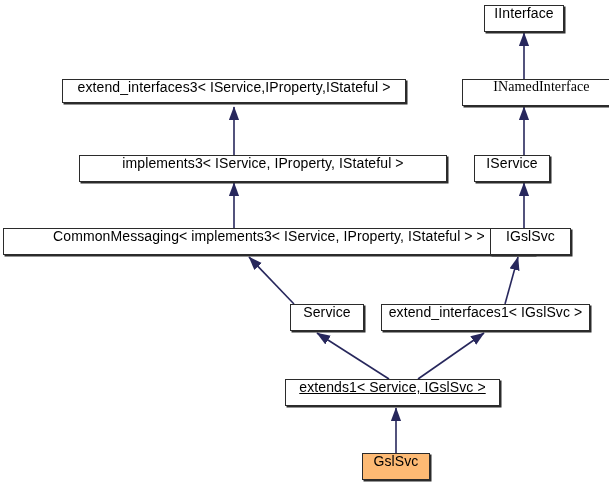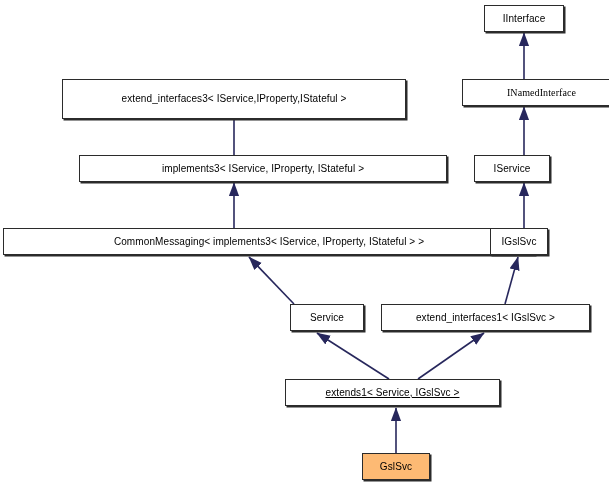--- a/index.html
+++ b/index.html
@@ -23,24 +23,23 @@
     width: 609px;
     height: 485px;
     pointer-events: none;
   }
   .node {
     position: absolute;
     box-sizing: border-box;
     border: 1px solid #2b2b2b;
     background: #ffffff;
     color: #000000;
-    font-size: 10px;
+    font-size: 14px;
     line-height: 1;
     display: flex;
-    align-items: center;
     justify-content: center;
     white-space: nowrap;
     letter-spacing: 0.1px;
     z-index: 2;
   }
   .node.shadow {
     box-shadow: 1.5px 1.5px 0 0 #2b2b2b;
   }
   .node.highlight {
     background: #fdba74;
@@ -74,33 +73,33 @@
         <line x1="396" y1="453" x2="396" y2="408" stroke="#27275c" stroke-width="1.6" marker-end="url(#arrowhead)"></line>
       </g>
   </svg>
   <div id="node-layer">
       <div class="node shadow" style="left: 484px; top: 5px; width: 80px; height: 27px;">
         <span class="node-label">IInterface</span>
       </div>
       <div class="node shadow" style="left: 462px; top: 79px; width: 159px; height: 27px; font-family: Liberation Serif, serif;">
         <span class="node-label">INamedInterface</span>
       </div>
-      <div class="node shadow" style="left: 62px; top: 79px; width: 344px; height: 40px;">
+      <div class="node shadow" style="left: 62px; top: 79px; width: 344px; height: 24px;">
         <span class="node-label">extend_interfaces3&lt; IService,IProperty,IStateful &gt;</span>
       </div>
       <div class="node shadow" style="left: 79px; top: 155px; width: 368px; height: 27px;">
         <span class="node-label">implements3&lt; IService, IProperty, IStateful &gt;</span>
       </div>
       <div class="node shadow" style="left: 474px; top: 155px; width: 76px; height: 27px;">
         <span class="node-label">IService</span>
       </div>
       <div class="node shadow" style="left: 3px; top: 228px; width: 532px; height: 27px;">
         <span class="node-label">CommonMessaging&lt; implements3&lt; IService, IProperty, IStateful &gt; &gt;</span>
       </div>
-      <div class="node shadow" style="left: 490px; top: 228px; width: 58px; height: 27px;">
+      <div class="node shadow" style="left: 490px; top: 228px; width: 81px; height: 27px;">
         <span class="node-label">IGslSvc</span>
       </div>
       <div class="node shadow" style="left: 258px; top: 304px; width: 74px; height: 27px; margin-left: 32px;">
         <span class="node-label">Service</span>
       </div>
       <div class="node shadow" style="left: 381px; top: 304px; width: 209px; height: 27px;">
         <span class="node-label">extend_interfaces1&lt; IGslSvc &gt;</span>
       </div>
       <div class="node shadow" style="left: 285px; top: 379px; width: 215px; height: 27px; text-decoration: underline;">
         <span class="node-label">extends1&lt; Service, IGslSvc &gt;</span>

